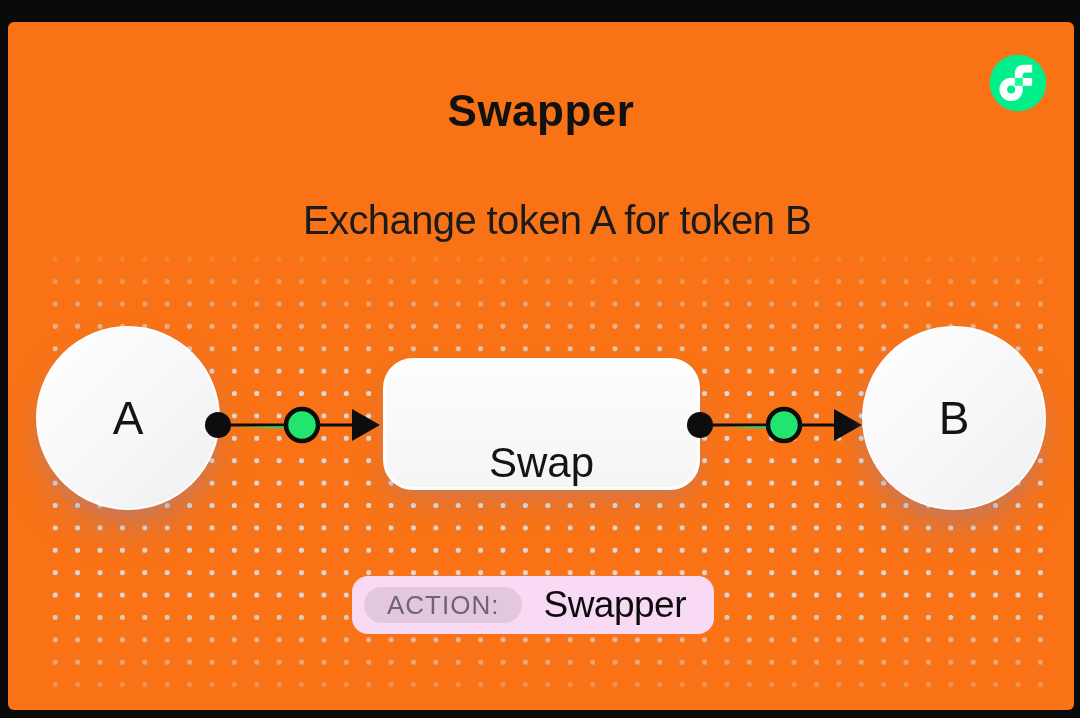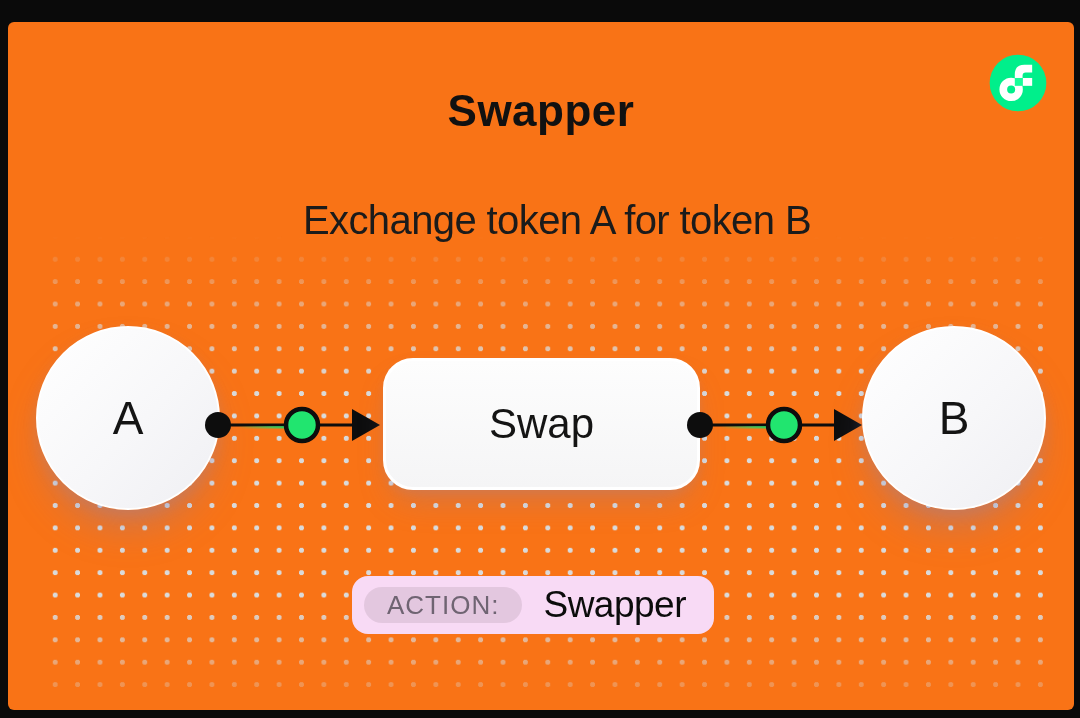--- a/index.html
+++ b/index.html
@@ -36,21 +36,21 @@
     display:flex; align-items:center; justify-content:center;
     font-size:46px; font-weight:400; color:#141414;
   }
   .node-a{ left:28px; top:304px; }
   .node-b{ left:854px; top:304px; }
   .swap-box{
     position:absolute; left:375px; top:336px; width:317px; height:132px;
     background:linear-gradient(180deg,#fdfdfd 0%,#f5f5f6 100%);
     border:3px solid #ffffff; border-radius:30px;
     box-shadow:0 18px 32px -8px rgba(125,130,185,.28), 0 4px 10px rgba(150,150,200,.12);
-    display:flex; align-items:center; justify-content:center;
+    display:flex; align-items:flex-end; justify-content:center;
     font-size:42px; font-weight:400; color:#141414;
   }
   .arrow{ position:absolute; width:190px; height:74px; top:366px; }
   .arrow-left{ left:190px; }
   .arrow-right{ left:672px; }
   .badge{
     position:absolute; left:344px; top:554px; width:362px; height:58px;
     background:#f8daf5; border-radius:16px;
     display:flex; align-items:center; padding-left:12px;
   }

